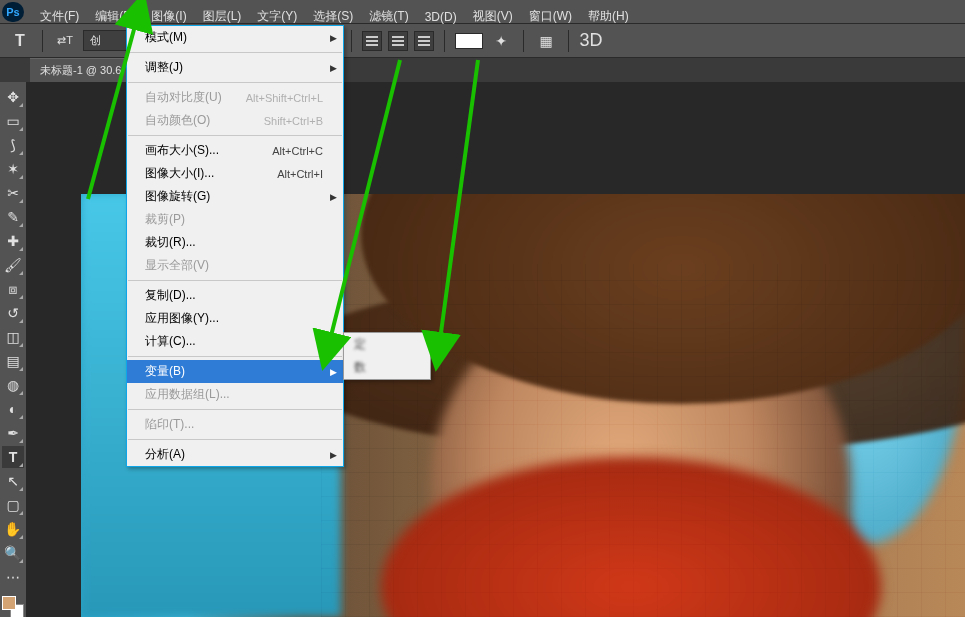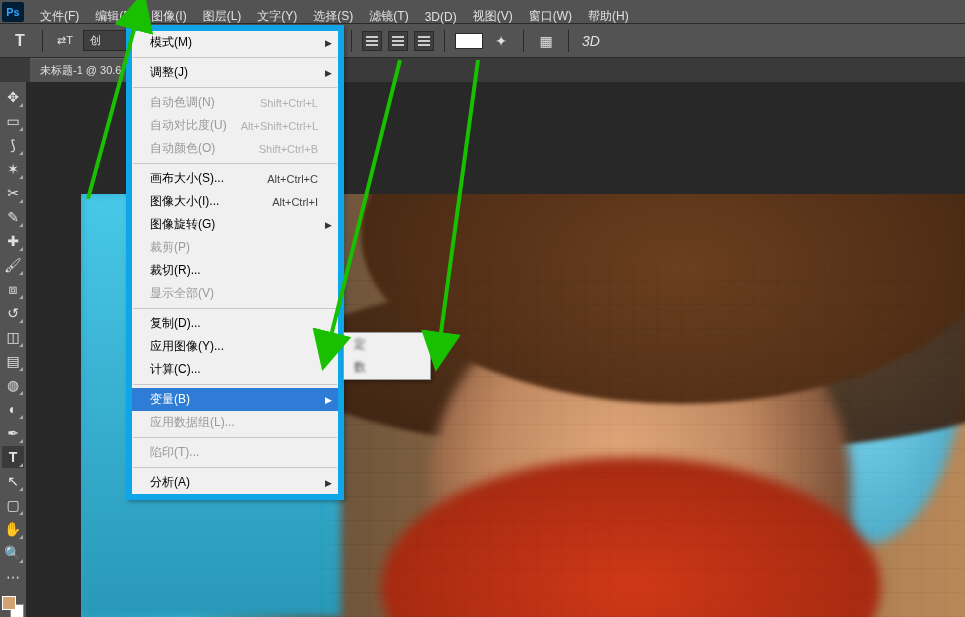--- a/index.html
+++ b/index.html
@@ -1,20 +1,20 @@
 <!DOCTYPE html>
 <html><head>
 <meta charset="utf-8">
 <style>
 * { margin: 0; padding: 0; box-sizing: border-box; font-family: "Microsoft YaHei", "SimSun", sans-serif; }
 body { background: #535353; width: 965px; height: 617px; overflow: hidden; position: relative; }
 
 
 .menubar { background: #535353; height: 24px; display: flex; align-items: center; padding-left: 2px; border-bottom: 1px solid #2a2a2a; }
-.ps-logo { width: 22px; height: 20px; background: #001e36; color: #31a8ff; display: flex; align-items: center; justify-content: center; font-weight: bold; font-size: 11px; border-radius: 2px; margin-right: 8px; }
+.ps-logo { width: 22px; height: 20px; background: #001e36; color: #31a8ff; display: flex; align-items: center; justify-content: center; font-weight: bold; font-size: 11px; border-radius: 10px; margin-right: 8px; }
 .menu-item { color: #e0e0e0; font-size: 12px; padding: 3px 8px; cursor: pointer; margin-top: 10px; }
 
 
 .options-bar { background: #535353; height: 34px; display: flex; align-items: center; padding: 0 8px; border-bottom: 1px solid #2a2a2a; gap: 6px; }
 .opt-icon { width: 24px; height: 24px; display: flex; align-items: center; justify-content: center; color: #e0e0e0; font-size: 14px; }
 .opt-select { background: #3f3f3f; color: #e0e0e0; border: 1px solid #2a2a2a; font-size: 11px; padding: 2px 16px 2px 6px; min-width: 60px; position: relative; }
 .opt-sep { width: 1px; height: 22px; background: #2a2a2a; margin: 0 4px; }
 .opt-swatch { width: 28px; height: 16px; background: #fff; border: 1px solid #2a2a2a; }
 .align-btn { width: 20px; height: 20px; background: #3f3f3f; border: 1px solid #2a2a2a; display:flex;align-items:center;justify-content:center; }
 .align-btn span{display:block;width:12px;height:2px;background:#ccc;box-shadow:0 4px 0 #ccc,0 -4px 0 #ccc;}
@@ -40,21 +40,21 @@
 .hat-brim { position:absolute; left:200px; top:80px; width:780px; height:180px; background: radial-gradient(ellipse at 50% 30%, #5a3418 0%, #3a2010 80%); border-radius: 50%; filter: blur(2px); opacity:0.9;}
 .face { position:absolute; left:350px; top:100px; width:420px; height:420px; background: radial-gradient(ellipse at 45% 40%, #e0a87a 0%, #c08860 40%, #7a5038 70%, #4a3020 100%); border-radius:45%; filter: blur(6px);}
 .beard { position:absolute; left:380px; top:280px; width:380px; height:280px; background: radial-gradient(ellipse, #3a2818 0%, #2a1c10 80%); border-radius:50%; filter:blur(8px); opacity:0.85;}
 .scarf { position:absolute; left:300px; bottom:-100px; width:500px; height:260px; background: radial-gradient(ellipse, #d03818 0%, #a02810 80%); border-radius:50%; filter:blur(6px);}
 .window-l { position:absolute; left:0; top:0; width:260px; height:100%; background: linear-gradient(180deg,#48c8e8 0%, #2898b8 100%); filter:blur(4px);}
 .window-r { position:absolute; right:0; top:-50px; width:200px; height:400px; background: radial-gradient(ellipse, #88e0f8 0%, #3898b8 100%); filter:blur(6px); border-radius:50%;}
 
 .pixelate { position:absolute; left:240px; top:70px; width:724px; height:353px; background-image: repeating-linear-gradient(0deg, rgba(0,0,0,0.06) 0 1px, transparent 1px 24px), repeating-linear-gradient(90deg, rgba(0,0,0,0.06) 0 1px, transparent 1px 24px); mix-blend-mode: overlay;}
 
 
-.dropdown { position: absolute; left: 126px; top: 25px; width: 218px; background: #f0f0f0; border: 6px solid #0ea5e9; box-shadow: 2px 2px 4px rgba(0,0,0,0.3); font-size: 12px; color: #000; }
+.dropdown { position: absolute; left: 126px; top: 25px; width: 218px; background: #f0f0f0; border: 1px solid #0ea5e9; box-shadow: 2px 2px 4px rgba(0,0,0,0.3); font-size: 12px; color: #000; }
 .dd-row { display:flex; justify-content: space-between; align-items:center; padding: 3px 20px 3px 18px; position: relative; cursor:default;}
 .dd-row.has-sub::after { content:"▶"; font-size: 9px; position:absolute; right:6px; color:#333;}
 .dd-row.disabled { color: #9a9a9a; }
 .dd-row.highlight { background: #2e7cd6; color: #fff; }
 .dd-row.highlight::after { color:#fff; }
 .dd-sep { height:1px; background:#c8c8c8; margin: 3px 1px; }
 .dd-shortcut { color: #444; font-size: 11px; }
 .dd-row.disabled .dd-shortcut { color: #b0b0b0; }
 
 
@@ -102,21 +102,21 @@
     </div>
   <div class="align-btn">
       <span></span>
     </div>
   <div class="opt-sep"></div>
   <div class="opt-swatch"></div>
   <div class="opt-icon">✦</div>
   <div class="opt-sep"></div>
   <div class="opt-icon">▦</div>
   <div class="opt-sep"></div>
-  <div class="opt-icon" style="font-size:14px;font-style:italic;">3D</div>
+  <div class="opt-icon" style="font-size:18px;">3D</div>
 </div>
 
 <div class="doc-tabs">
   <div class="doc-tab">未标题-1 @ 30.6</div>
 </div>
 
 <div class="toolbar">
   <div class="tool tool-sub">✥</div>
   <div class="tool tool-sub">▭</div>
   <div class="tool tool-sub">⟆</div>
@@ -160,24 +160,20 @@
 <div class="dropdown">
   <div class="dd-row has-sub">
       <span>模式(M)</span>
     </div>
   <div class="dd-sep"></div>
   <div class="dd-row has-sub">
       <span>调整(J)</span>
     </div>
   <div class="dd-sep"></div>
   <div class="dd-row disabled">
-      <span>自动色调(N)</span>
-      <span class="dd-shortcut">Shift+Ctrl+L</span>
-    </div>
-  <div class="dd-row disabled">
       <span>自动对比度(U)</span>
       <span class="dd-shortcut">Alt+Shift+Ctrl+L</span>
     </div>
   <div class="dd-row disabled">
       <span>自动颜色(O)</span>
       <span class="dd-shortcut">Shift+Ctrl+B</span>
     </div>
   <div class="dd-sep"></div>
   <div class="dd-row">
       <span>画布大小(S)...</span>

